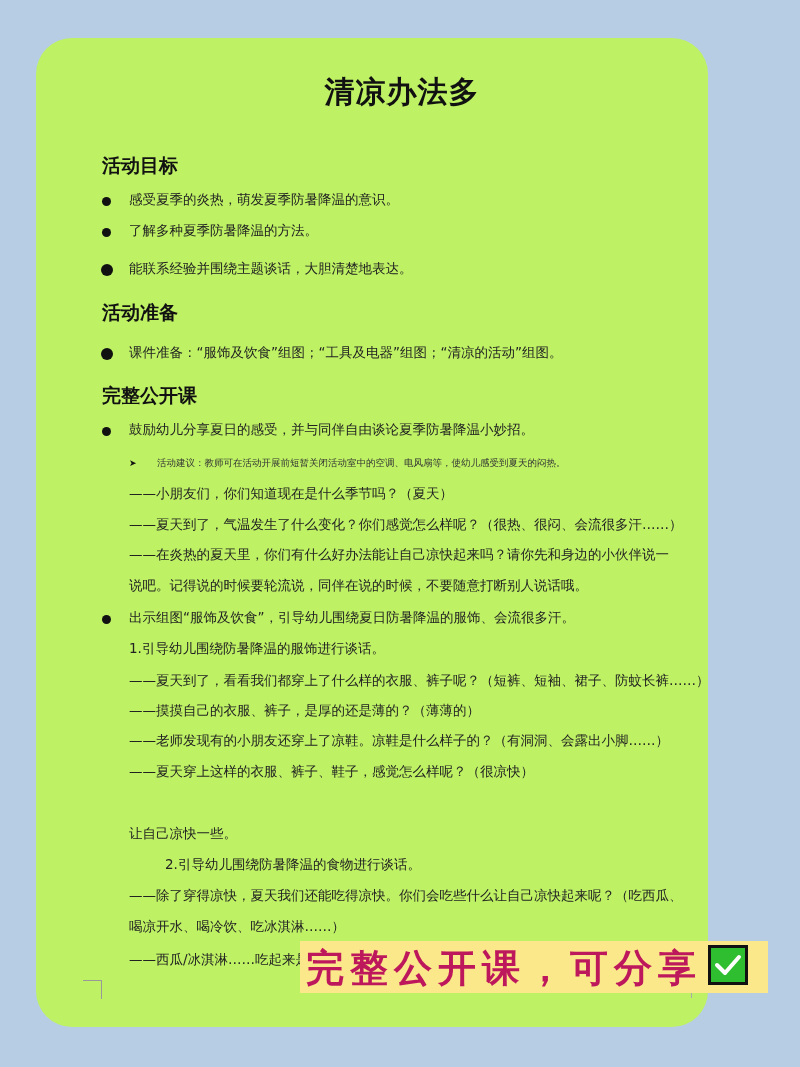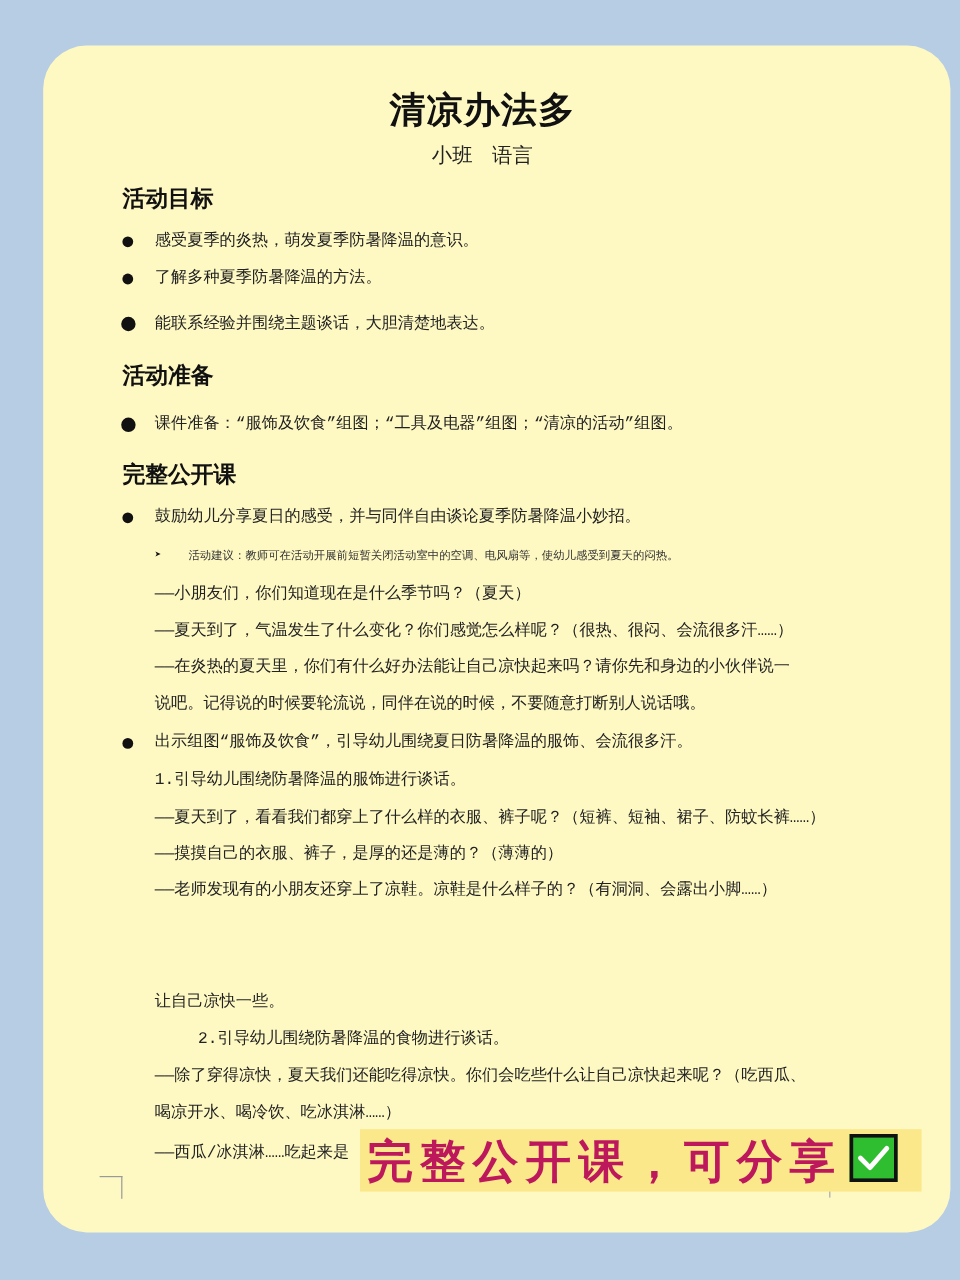--- a/index.html
+++ b/index.html
@@ -5,24 +5,23 @@
     html, body { margin: 0; padding: 0; }
     body {
       width: 800px; height: 1067px;
       background: #b7cde4;
       position: relative; overflow: hidden;
       font-family: "DejaVu Sans", "Liberation Sans", sans-serif;
       color: #1a1a1a;
     }
     .card {
       position: absolute; left: 36px; top: 38px;
-      width: 756px; height: 989px;
-      background: #fef9c3; border-radius: 36px;
+      width: 672px; height: 989px;
+      background: #bef264; border-radius: 36px;
       overflow: hidden;
-      font-family: Liberation Mono, monospace;
     }
     .abs { position: absolute; white-space: nowrap; }
     .title {
       left: 0; width: 732px; text-align: center; top: 34px;
       font-size: 30px; font-weight: bold; color: #111;
       letter-spacing: 1px;
     }
     .subtitle {
       left: 0; width: 732px; text-align: center; top: 80px;
       font-size: 17px; color: #222; word-spacing: 6px;
@@ -61,21 +60,20 @@
       background: #2fbe2f; border: 3px solid #111; box-sizing: border-box;
       display: flex; align-items: center; justify-content: center;
     }
   </style>
 </head>
 <body>
 
 <div class="card">
 
   <div class="abs title">清凉办法多</div>
-  <div class="abs subtitle">小班  语言</div>
 
   <div class="abs heading" style="top:115px;">活动目标</div>
   <div class="abs bullet" style="top:159px;"></div>
   <div class="abs item" style="top:153px;">感受夏季的炎热，萌发夏季防暑降温的意识。</div>
   <div class="abs bullet" style="top:190px;"></div>
   <div class="abs item" style="top:184px;">了解多种夏季防暑降温的方法。</div>
   <div class="abs bullet big" style="top:226px;"></div>
   <div class="abs item" style="top:222px;">能联系经验并围绕主题谈话，大胆清楚地表达。</div>
 
   <div class="abs heading" style="top:262px;">活动准备</div>
@@ -94,20 +92,21 @@
   <div class="abs line" style="top:508px;">——在炎热的夏天里，你们有什么好办法能让自己凉快起来吗？请你先和身边的小伙伴说一</div>
   <div class="abs line" style="top:539px;">说吧。记得说的时候要轮流说，同伴在说的时候，不要随意打断别人说话哦。</div>
 
   <div class="abs bullet" style="top:577px;"></div>
   <div class="abs item" style="top:571px;">出示组图“服饰及饮食”，引导幼儿围绕夏日防暑降温的服饰、会流很多汗。</div>
 
   <div class="abs line" style="top:602px;">1.引导幼儿围绕防暑降温的服饰进行谈话。</div>
   <div class="abs line" style="top:634px;">——夏天到了，看看我们都穿上了什么样的衣服、裤子呢？（短裤、短袖、裙子、防蚊长裤……）</div>
   <div class="abs line" style="top:664px;">——摸摸自己的衣服、裤子，是厚的还是薄的？（薄薄的）</div>
   <div class="abs line" style="top:694px;">——老师发现有的小朋友还穿上了凉鞋。凉鞋是什么样子的？（有洞洞、会露出小脚……）</div>
+  <div class="abs line" style="top:725px;">——夏天穿上这样的衣服、裤子、鞋子，感觉怎么样呢？（很凉快）</div>
   <div class="abs line" style="top:787px;">让自己凉快一些。</div>
   <div class="abs line" style="top:818px;margin-left:36px;">2.引导幼儿围绕防暑降温的食物进行谈话。</div>
   <div class="abs line" style="top:849px;">——除了穿得凉快，夏天我们还能吃得凉快。你们会吃些什么让自己凉快起来呢？（吃西瓜、</div>
   <div class="abs line" style="top:880px;">喝凉开水、喝冷饮、吃冰淇淋……）</div>
   <div class="abs line" style="top:913px;">——西瓜/冰淇淋……吃起来是</div>
 
   <div class="corner-mark"></div>
   <div class="tick-mark"></div>
 </div>
 

